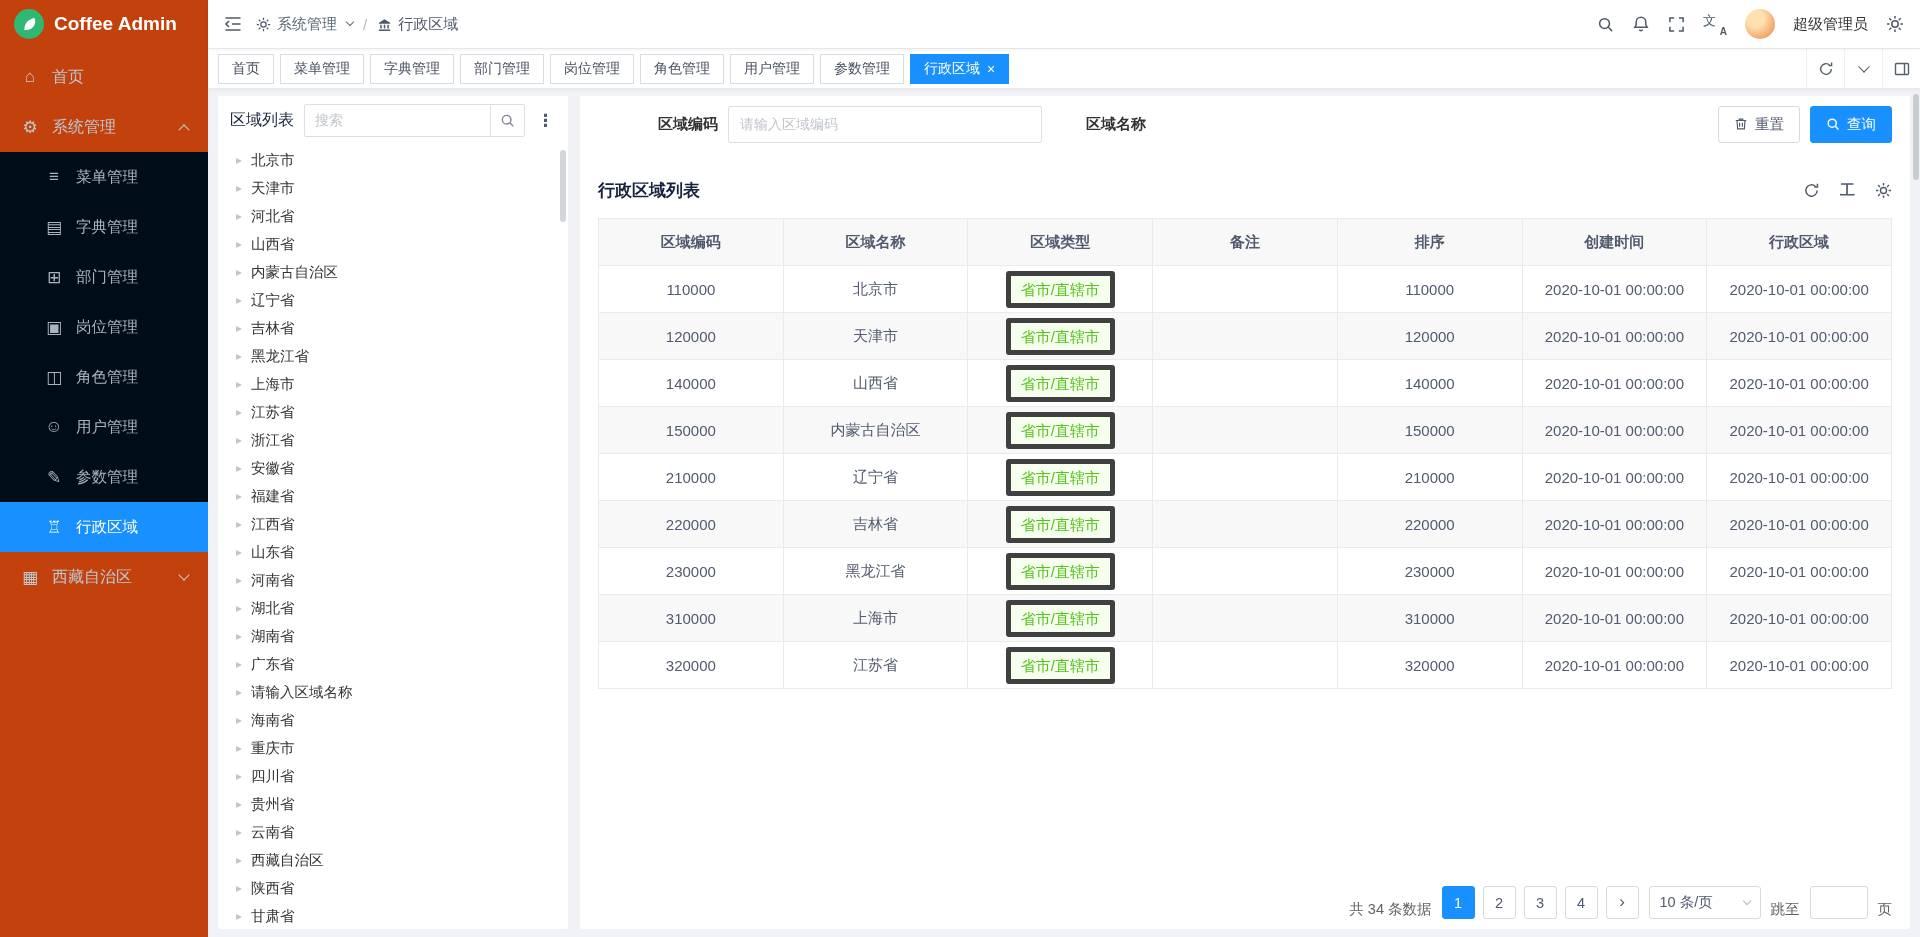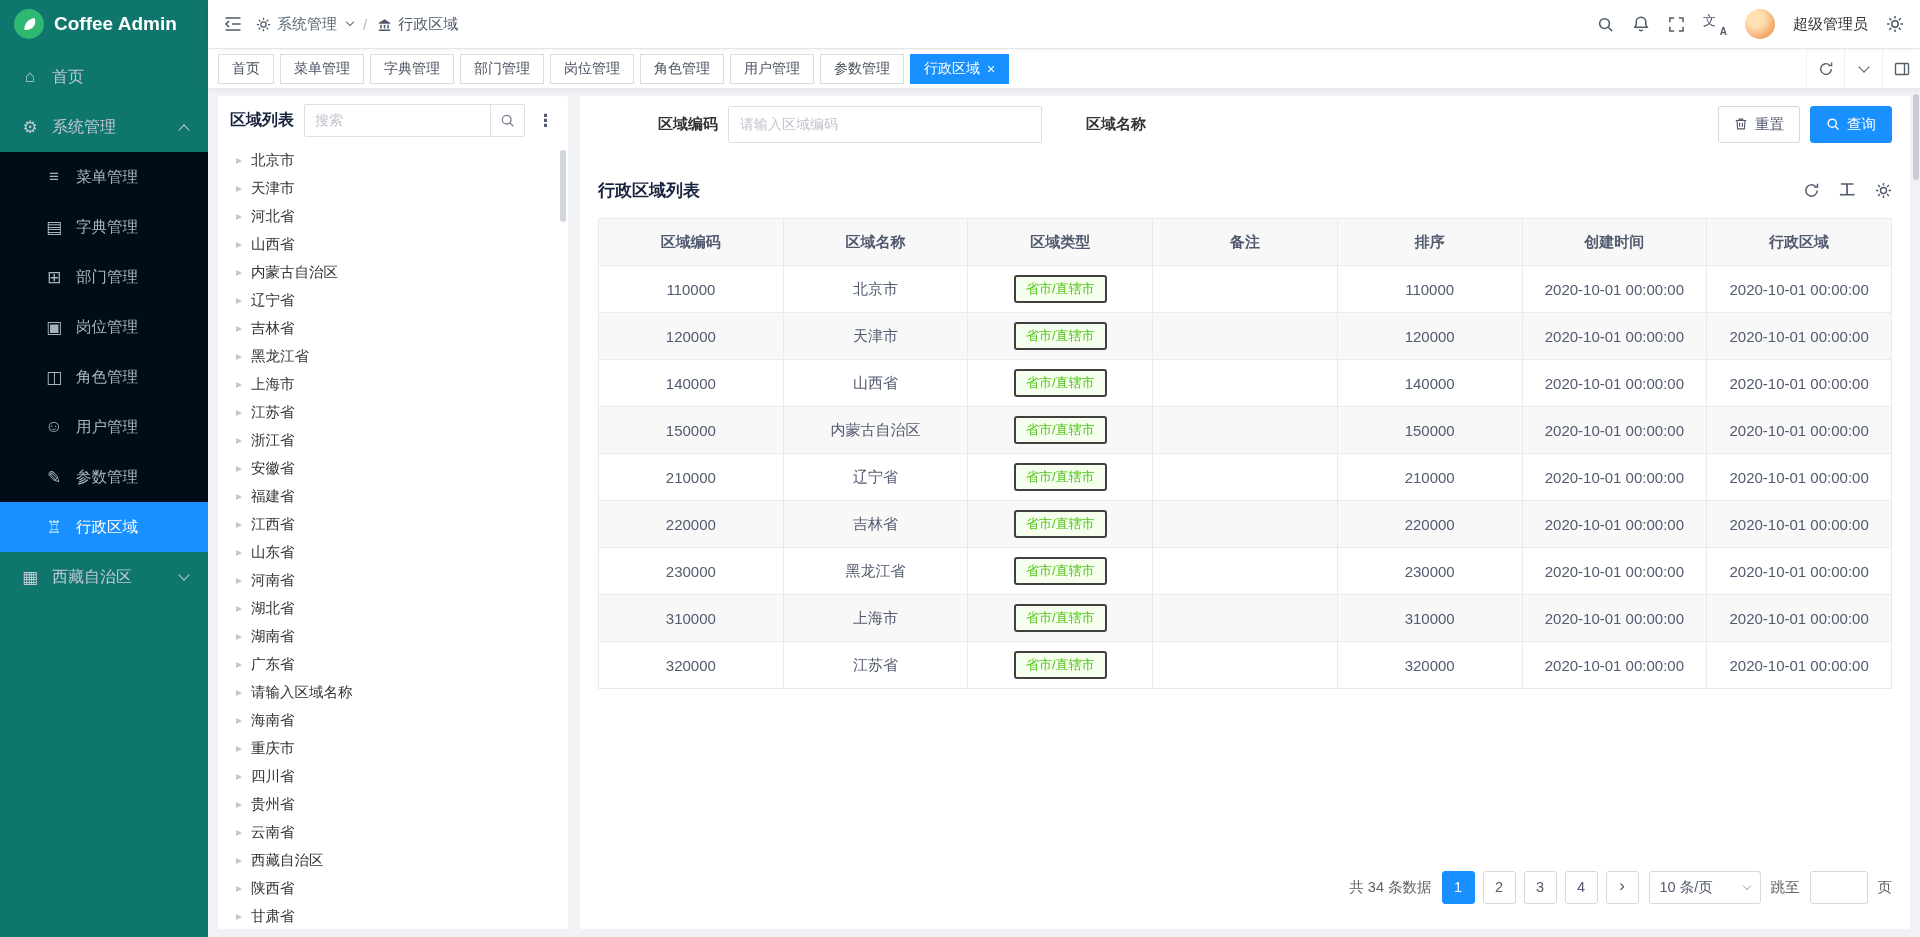--- a/index.html
+++ b/index.html
@@ -1,21 +1,21 @@
 <!DOCTYPE html>
 <html><head>
 <meta charset="utf-8">
 <style>
   *{margin:0;padding:0;box-sizing:border-box}
   html,body{width:1920px;height:937px;overflow:hidden;
     font-family:"Liberation Sans","DejaVu Sans",sans-serif;font-size:15px;color:#333;background:#f0f2f5}
   .app{display:flex;width:100%;height:100%}
 
   
-  .sidebar{width:208px;flex-shrink:0;background:#0f766e;display:flex;flex-direction:column;overflow:hidden}
+  .sidebar{width:208px;flex-shrink:0;background:#c2410c;display:flex;flex-direction:column;overflow:hidden}
   .logo{height:48px;display:flex;align-items:center;gap:10px;padding:0 14px}
   .logo-badge{width:30px;height:30px;border-radius:50%;background:#2eb872;display:flex;align-items:center;justify-content:center;flex-shrink:0}
   .logo-text{color:#fff;font-weight:bold;font-size:19px;white-space:nowrap}
   .menu{flex:1;padding-top:4px}
   .menu-item{height:50px;display:flex;align-items:center;gap:12px;padding:0 20px;font-size:16px;
     color:#bfc8d1;cursor:pointer;white-space:nowrap}
   .menu-item .glyph{width:20px;text-align:center;font-size:17px;flex-shrink:0}
   .submenu{background:#000c17}
   .menu-item.sub{padding-left:44px;font-size:15.5px;color:#a9b3bd}
   .menu-item.active{background:#1890ff;color:#fff}
@@ -54,21 +54,21 @@
   .tctrl{width:38px;height:100%;display:flex;align-items:center;justify-content:center;color:#55606b;
     border-left:1px solid #f0f0f0;cursor:pointer}
 
   
   .content{flex:1;background:#f0f2f5;padding:8px 10px;display:flex;gap:12px;min-height:0}
   .card{background:#fff;border-radius:2px}
 
   
   .tree-card{width:350px;flex-shrink:0;display:flex;flex-direction:column;position:relative;overflow:hidden}
   .tree-head{display:flex;align-items:center;gap:10px;padding:8px 12px;height:48px}
-  .tree-title{font-size:16px;font-weight:bold;color:#17233d;white-space:nowrap}
+  .tree-title{font-size:16px;font-weight:normal;color:#17233d;white-space:nowrap}
   .tree-search{flex:1;display:flex;align-items:center;border:1px solid #dcdfe6;height:33px;border-radius:2px;min-width:0}
   .tree-search input{flex:1;border:none;outline:none;padding:0 10px;font-size:14px;min-width:0;color:#333}
   .tree-search input::placeholder{color:#c0c4cc}
   .search-btn{width:34px;height:100%;display:flex;align-items:center;justify-content:center;
     border-left:1px solid #dcdfe6;color:#808695;cursor:pointer;flex-shrink:0}
   .dots{font-size:17px;color:#515a6e;cursor:pointer;padding:0 2px;font-weight:bold}
   .tree-list{flex:1;overflow:hidden;padding:2px 6px 0 10px}
   .tree-item{height:28px;display:flex;align-items:center;gap:9px;padding:0 8px;font-size:14.5px;color:#333;cursor:pointer}
   .tcaret{color:#c0c4cc;font-size:12px}
   .tree-scroll-thumb{position:absolute;right:2px;top:54px;width:6px;height:72px;background:#d2d6db;border-radius:3px}
@@ -90,25 +90,25 @@
   .table-card{flex:1;display:flex;flex-direction:column;padding:10px 18px;min-height:0}
   .table-head{height:56px;display:flex;align-items:center;flex-shrink:0}
   .table-title{font-size:17px;font-weight:bold;color:#17233d}
   .table-tools{margin-left:auto;display:flex;align-items:center;gap:20px;color:#515a6e}
   .table-tools .tool{cursor:pointer;display:inline-flex;align-items:center}
   .tool-height{font-size:15px;font-weight:bold}
   table{width:100%;border-collapse:collapse;table-layout:fixed;font-size:15px}
   thead th{background:#f8f8f9;height:47px;font-weight:bold;color:#515a6e;border:1px solid #e8eaec;text-align:center}
   tbody td{height:47px;text-align:center;border:1px solid #e8eaec;color:#515a6e;overflow:hidden;white-space:nowrap}
   tbody tr:nth-child(even){background:#f8f8f9}
-  .badge{display:inline-block;padding:3px 10px;font-size:13px;color:#52c41a;background:#f6ffed;
-    border:2px solid #404040;border-radius:3px;line-height:1.4}
-
-  
-  .pagination{margin-top:auto;height:64px;display:flex;align-items:center;justify-content:flex-end;gap:10px;
+  .badge{display:inline-block;padding:3px 10px;font-size:15px;color:#52c41a;background:#f6ffed;
+    border:5px solid #404040;border-radius:3px;line-height:1.4}
+
+  
+  .pagination{margin-top:auto;height:64px;display:flex;align-items:flex-end;justify-content:flex-end;gap:10px;
     font-size:14.5px;color:#606266;flex-shrink:0}
   .pages{display:flex;gap:8px}
   .page-btn{min-width:33px;height:33px;border:1px solid #d9d9d9;background:#fff;display:flex;align-items:center;
     justify-content:center;border-radius:3px;cursor:pointer;color:#515a6e;font-size:14.5px}
   .page-btn.active{background:#1890ff;border-color:#1890ff;color:#fff}
   .page-btn.next{font-size:17px;padding-bottom:2px}
   .page-size{width:112px;height:33px;border:1px solid #d9d9d9;border-radius:3px;display:flex;align-items:center;
     justify-content:space-between;padding:0 10px;cursor:pointer;color:#515a6e;background:#fff}
   .page-size .chev{margin:0;color:#b0b8bf;margin-top:-3px}
   .jump-input{width:58px;height:33px;border:1px solid #d9d9d9;border-radius:3px;outline:none;padding:0 8px;font-size:14px}

